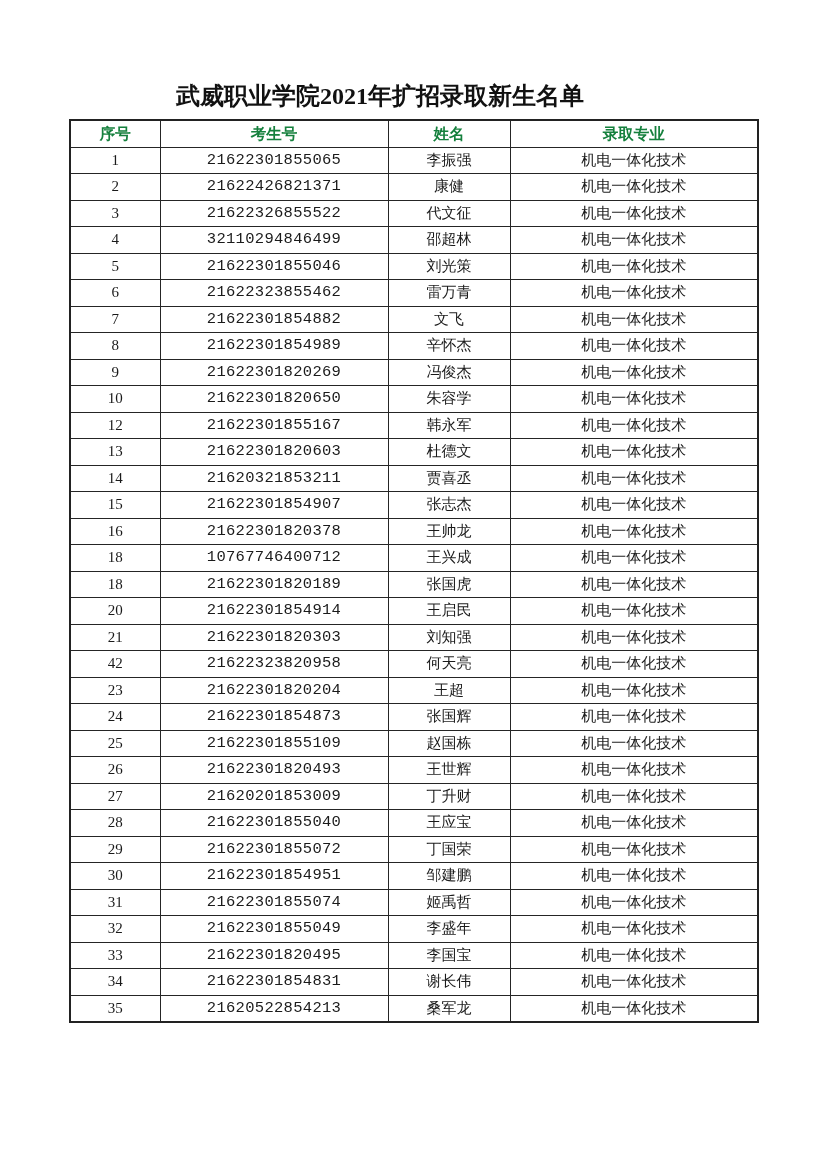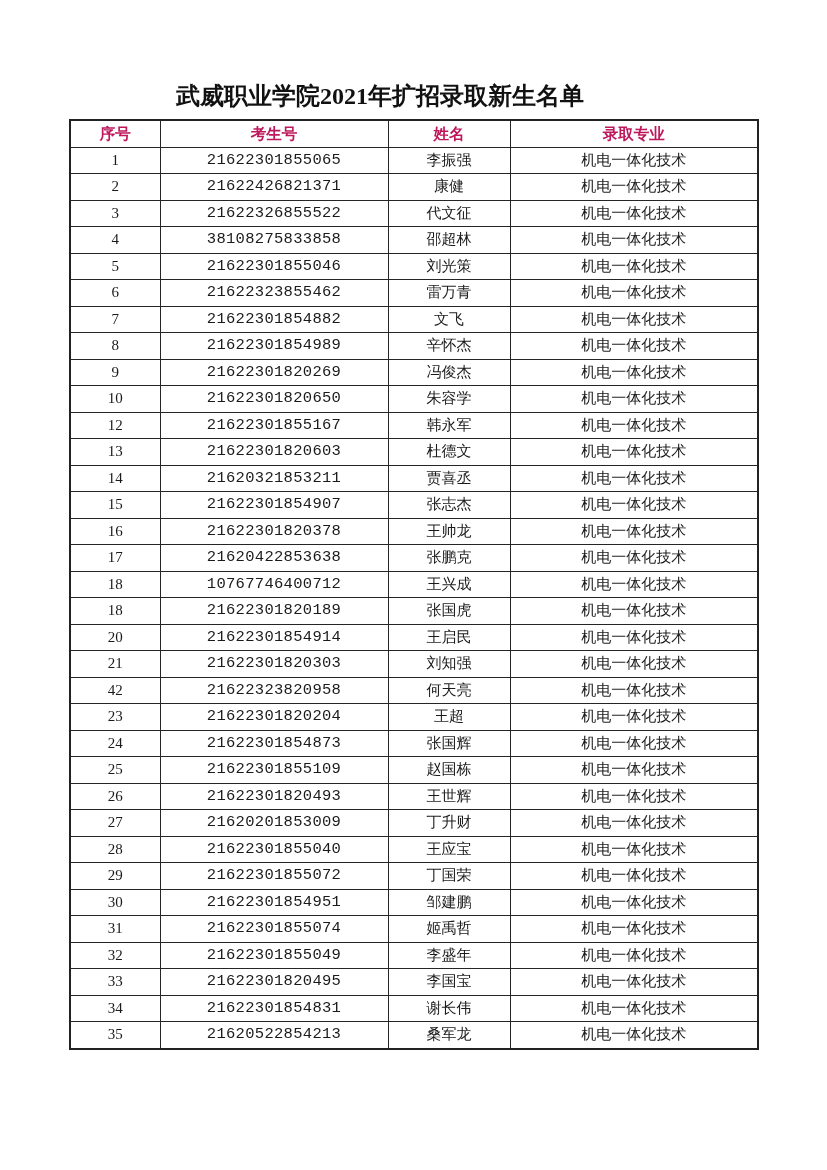--- a/index.html
+++ b/index.html
@@ -46,21 +46,21 @@
     vertical-align: middle;
     height: 25.5px;
     font-size: 15px;
     line-height: 1;
     overflow: hidden;
     white-space: nowrap;
   }
   table.roster th {
     font-size: 15.5px;
     font-weight: bold;
-    color: #be185d;
+    color: #15803d;
   }
   table.roster td.c1 {
     font-size: 15.5px;
     letter-spacing: 0.3px;
     font-family: Liberation Mono, monospace;
   }
   col.col-serial { width: 90px; }
   col.col-number { width: 228px; }
   col.col-name   { width: 122px; }
   col.col-major  { width: 248px; }
@@ -101,21 +101,21 @@
           <td class="c3">机电一体化技术</td>
         </tr>
         <tr>
           <td class="c0">3</td>
           <td class="c1">21622326855522</td>
           <td class="c2">代文征</td>
           <td class="c3">机电一体化技术</td>
         </tr>
         <tr>
           <td class="c0">4</td>
-          <td class="c1">38108275833858</td>
+          <td class="c1">32110294846499</td>
           <td class="c2">邵超林</td>
           <td class="c3">机电一体化技术</td>
         </tr>
         <tr>
           <td class="c0">5</td>
           <td class="c1">21622301855046</td>
           <td class="c2">刘光策</td>
           <td class="c3">机电一体化技术</td>
         </tr>
         <tr>
@@ -172,26 +172,20 @@
           <td class="c2">张志杰</td>
           <td class="c3">机电一体化技术</td>
         </tr>
         <tr>
           <td class="c0">16</td>
           <td class="c1">21622301820378</td>
           <td class="c2">王帅龙</td>
           <td class="c3">机电一体化技术</td>
         </tr>
         <tr>
-          <td class="c0">17</td>
-          <td class="c1">21620422853638</td>
-          <td class="c2">张鹏克</td>
-          <td class="c3">机电一体化技术</td>
-        </tr>
-        <tr>
           <td class="c0">18</td>
           <td class="c1">10767746400712</td>
           <td class="c2">王兴成</td>
           <td class="c3">机电一体化技术</td>
         </tr>
         <tr>
           <td class="c0">18</td>
           <td class="c1">21622301820189</td>
           <td class="c2">张国虎</td>
           <td class="c3">机电一体化技术</td>

